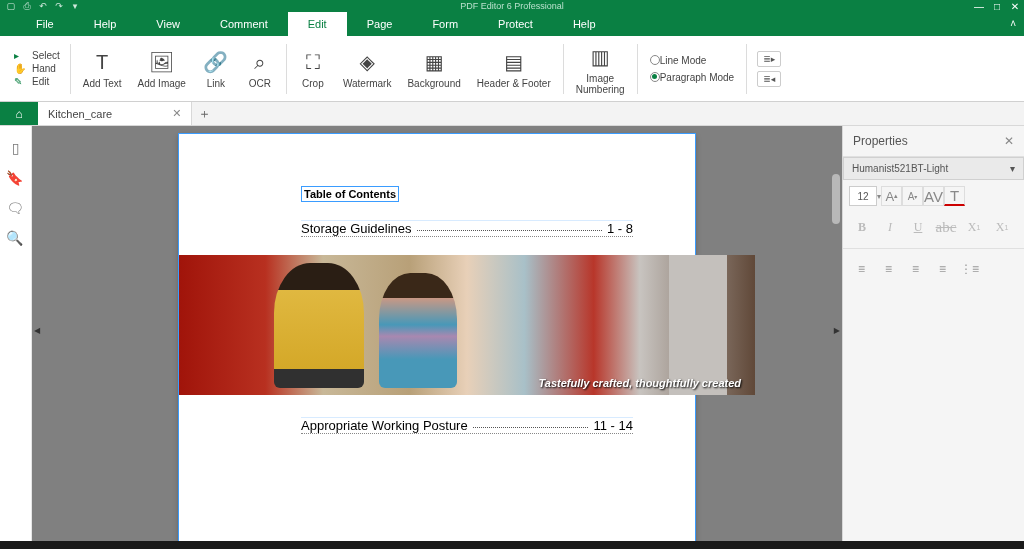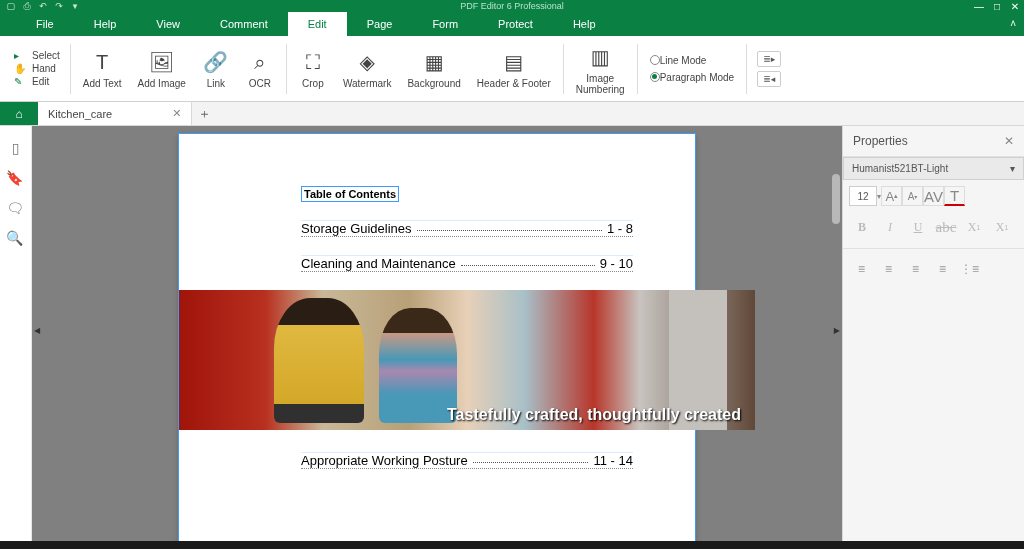--- a/index.html
+++ b/index.html
@@ -47,21 +47,21 @@
 .toc-title { font-weight: bold; font-size: 11px; border: 1px solid #3a9cff; padding: 1px 2px; display: inline-block; }
 .toc-row { display: flex; align-items: baseline; margin-top: 18px; font-size: 13px; border-bottom: 1px dotted #888; position: relative; border-top: 1px solid #3a9cff33; }
 .toc-row .t { white-space: nowrap; }
 .toc-row .dots { flex: 1; border-bottom: 1px dotted #555; margin: 0 5px 0 5px; position: relative; top: -2px; }
 .toc-row .p { white-space: nowrap; }
 .doc-img { margin-top: 18px; margin-left: -122px; margin-right: -122px; height: 140px; position: relative; overflow: hidden; }
 .kitchen { position: absolute; inset: 0; background: linear-gradient(to right, #a0140a 0%, #b83020 15%, #c8b898 25%, #b8a078 40%, #e8d0b8 50%, #a8c0c8 60%, #b8362a 72%, #c8c4c0 80%, #604838 100%); }
 .kitchen .man { position: absolute; left: 95px; top: 8px; width: 90px; height: 125px; background: linear-gradient(#2a1e14 0%, #2a1e14 22%, #e0b840 22%, #d4a828 85%, #303030 85%); border-radius: 40% 40% 6px 6px; }
 .kitchen .woman { position: absolute; left: 200px; top: 18px; width: 78px; height: 115px; background: linear-gradient(#3a2818 0%, #3a2818 22%, #c89885 22%, #4898b8 45%, #a888b0 55%, #4898b8 75%); border-radius: 40% 40% 6px 6px; }
 .kitchen .fridge { position: absolute; right: 28px; top: 0; width: 58px; height: 140px; background: #c4c0bc; }
-.kitchen .cap { position: absolute; bottom: 6px; right: 14px; color: #fff; font-weight: bold; font-size: 16px; text-shadow: 1px 1px 2px #000; font-family: Arial, sans-serif; }
+.kitchen .cap { position: absolute; bottom: 6px; right: 14px; color: #fff; font-weight: bold; font-size: 11px; text-shadow: 1px 1px 2px #000; font-family: Arial, sans-serif; font-style: italic; }
 
 .canvas .arrow { position: absolute; top: 200px; color: #333; font-size: 8px; }
 .canvas .arrow.l { left: 2px; }
 .canvas .arrow.r { right: 2px; }
 .canvas .vscroll { position: absolute; right: 2px; top: 48px; width: 8px; height: 50px; background: #b8b8b8; border-radius: 4px; }
 
 .props { width: 182px; background: #f5f5f5; border-left: 1px solid #d8d8d8; display: flex; flex-direction: column; }
 .props .hdr { display: flex; align-items: center; justify-content: space-between; padding: 8px 10px; font-size: 12px; color: #555; border-bottom: 1px solid #e0e0e0; }
 .props .hdr .x { color: #888; cursor: pointer; }
 .props .font { background: #eaeaea; border: 1px solid #d0d0d0; margin: 0; padding: 5px 8px; font-size: 10px; color: #555; display:flex; justify-content:space-between; align-items:center; }
@@ -202,25 +202,20 @@
     <span class="arrow l">◀</span>
     <span class="arrow r">▶</span>
     <div class="vscroll"></div>
     <div class="page">
       <div class="page-content">
         <span class="toc-title">Table of Contents</span>
         <div class="toc-row">
             <span class="t">Storage Guidelines</span>
             <span class="dots"></span>
             <span class="p">1 - 8</span>
-          </div>
-        <div class="toc-row">
-            <span class="t">Cleaning and Maintenance</span>
-            <span class="dots"></span>
-            <span class="p">9 - 10</span>
           </div>
         <div class="doc-img">
           <div class="kitchen">
             <div class="fridge"></div>
             <div class="man"></div>
             <div class="woman"></div>
             <div class="cap">Tastefully crafted, thoughtfully created</div>
           </div>
         </div>
         <div class="toc-row" style="margin-top:22px">

